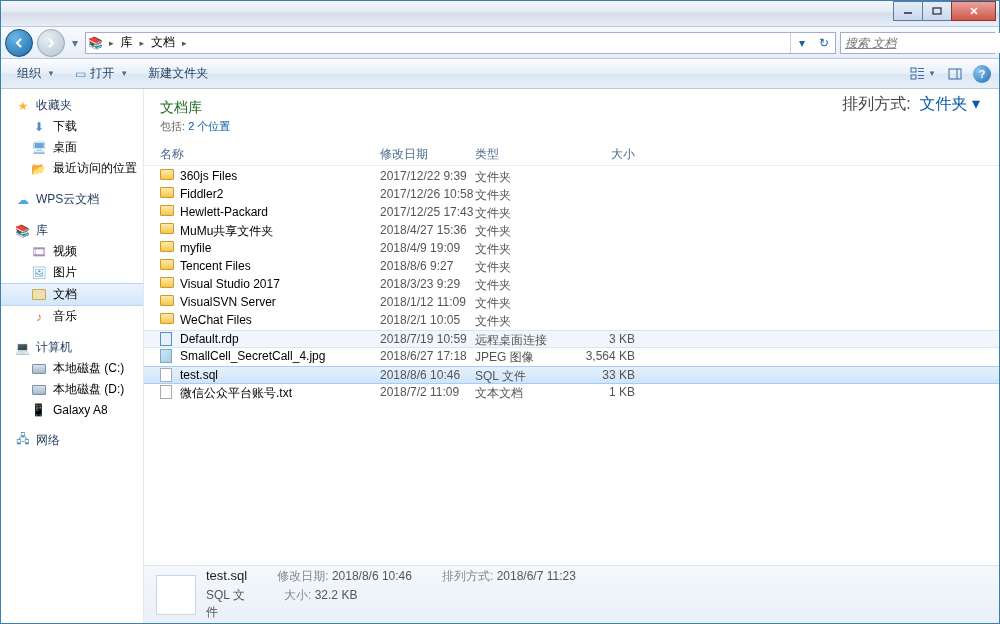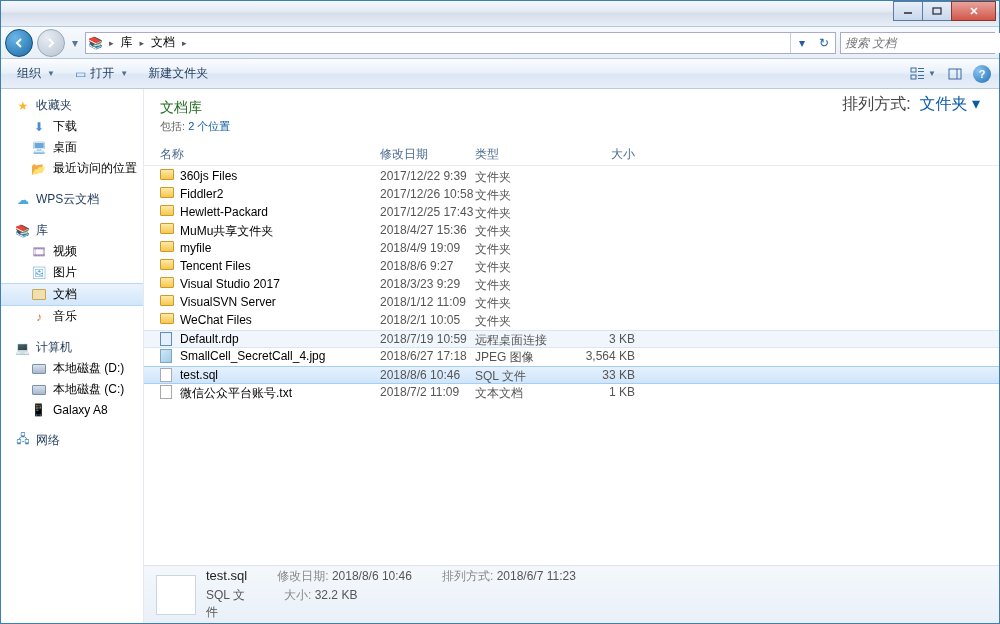--- a/index.html
+++ b/index.html
@@ -21,21 +21,21 @@
 .nav-fwd { background: radial-gradient(circle at 35% 30%, #e6ecf3, #b8c4d2); border:1px solid #98a7b8; }
 .nav-back svg, .nav-fwd svg { width: 14px; height: 14px; }
 .nav-dd { width: 12px; display:flex; align-items:center; justify-content:center; color:#5b7593; }
 .breadcrumb { flex: 1; height: 22px; border: 1px solid #aac; background: #fff; display: flex; align-items: center; font-size: 12px; }
 .bc-icon { width: 20px; display:flex; align-items:center; justify-content:center; color:#e0a030; }
 .bc-seg { padding: 0 4px; display:flex; align-items:center; height:100%; }
 .bc-arrow { color:#555; padding: 0 3px; font-size:9px; }
 .bc-end { flex:1; }
 .bc-right { display:flex; border-left:1px solid #ccd; }
 .bc-btn { width: 22px; height:20px; display:flex; align-items:center; justify-content:center; color:#1f5fa3; }
-.searchbox { width: 155px; height: 22px; border:1px solid #aac; background:#fff; display:flex; padding:0 4px; color:#888; }
+.searchbox { width: 155px; height: 22px; border:1px solid #aac; background:#fff; display:flex; padding:0 4px; color:#888;text-decoration:underline; }
 .searchbox input { border:none; outline:none; flex:1; font-size:12px; color:#777; font-style: italic; }
 
 
 .toolbar { height: 30px; background: linear-gradient(to bottom,#fbfdff, #eaf1fa 45%, #dce7f4 55%, #e7eef8); border-bottom:1px solid #b9c8db; display:flex; align-items:center; padding:0 8px; gap:4px; color:#1e395b; }
 .tool-item { padding: 2px 8px; display:flex; align-items:center; gap:4px; cursor:default; }
 .tool-item .dd { font-size:8px; color:#536d8b; margin-left:2px; }
 .toolbar .spacer { flex:1; }
 .tool-icon-btn { width:28px; height:22px; display:flex; align-items:center; justify-content:center; color:#3a6ba3; }
 .view-btn { display:flex; align-items:center; border:1px solid transparent; }
 .help-btn { width:18px; height:18px; border-radius:50%; background: radial-gradient(circle at 30% 30%, #8bc4f0, #1e6fb4); color:#fff; display:flex; align-items:center; justify-content:center; font-weight:bold; font-size:11px; }
@@ -249,27 +249,27 @@
       <div class="side-group">
         <div class="side-header">
             <span class="tri"></span>
             <span class="ico ico-comp">💻</span>
             <span>计算机</span>
           </div>
         <div class="side-item">
             <span class="ico">
               <span class="ico-drive"></span>
             </span>
-            <span>本地磁盘 (D:)</span>
+            <span>本地磁盘 (C:)</span>
           </div>
         <div class="side-item">
             <span class="ico">
               <span class="ico-drive"></span>
             </span>
-            <span>本地磁盘 (C:)</span>
+            <span>本地磁盘 (D:)</span>
           </div>
         <div class="side-item">
             <span class="ico ico-phone">📱</span>
             <span>Galaxy A8</span>
           </div>
       </div>
       <div class="side-group">
         <div class="side-header">
             <span class="ico ico-net">🖧</span>
             <span>网络</span>

